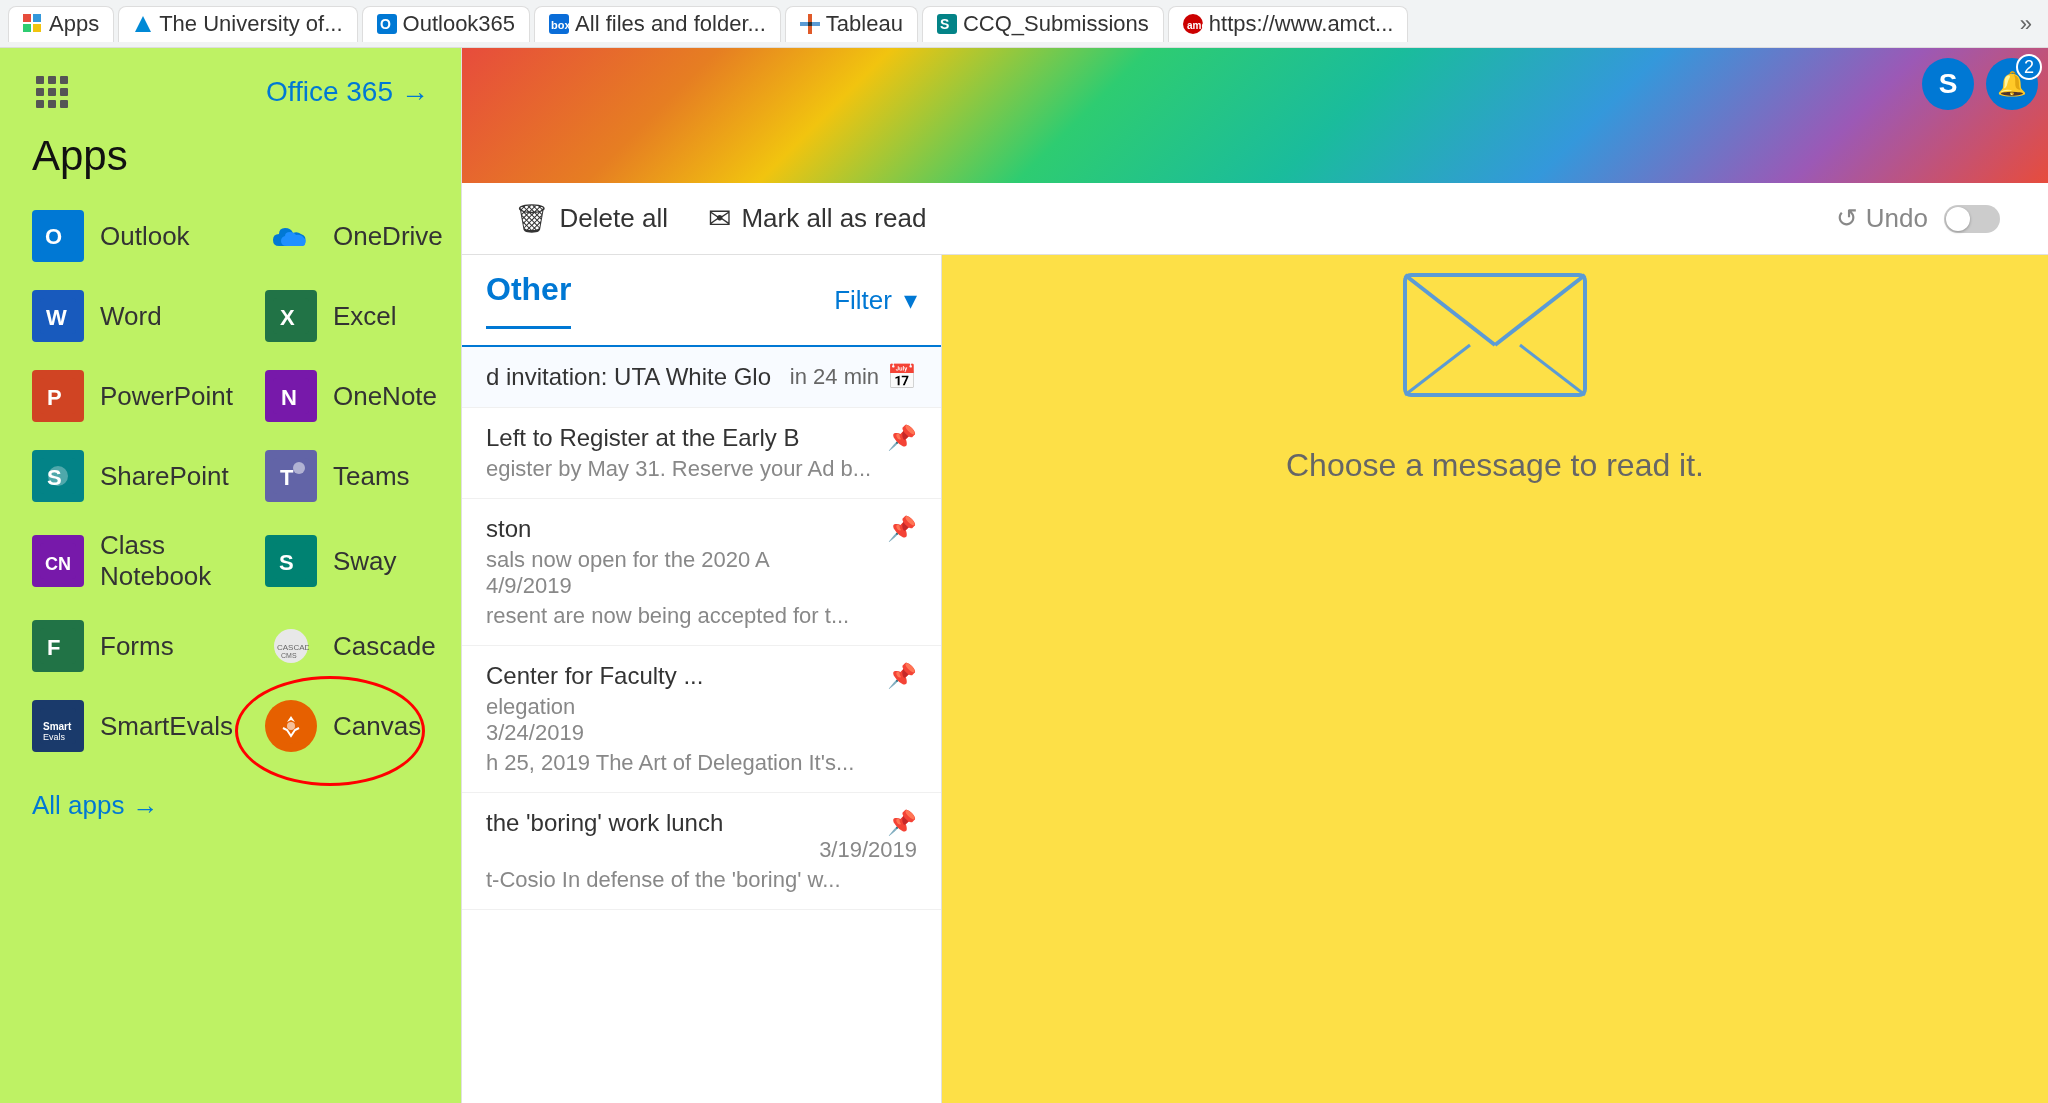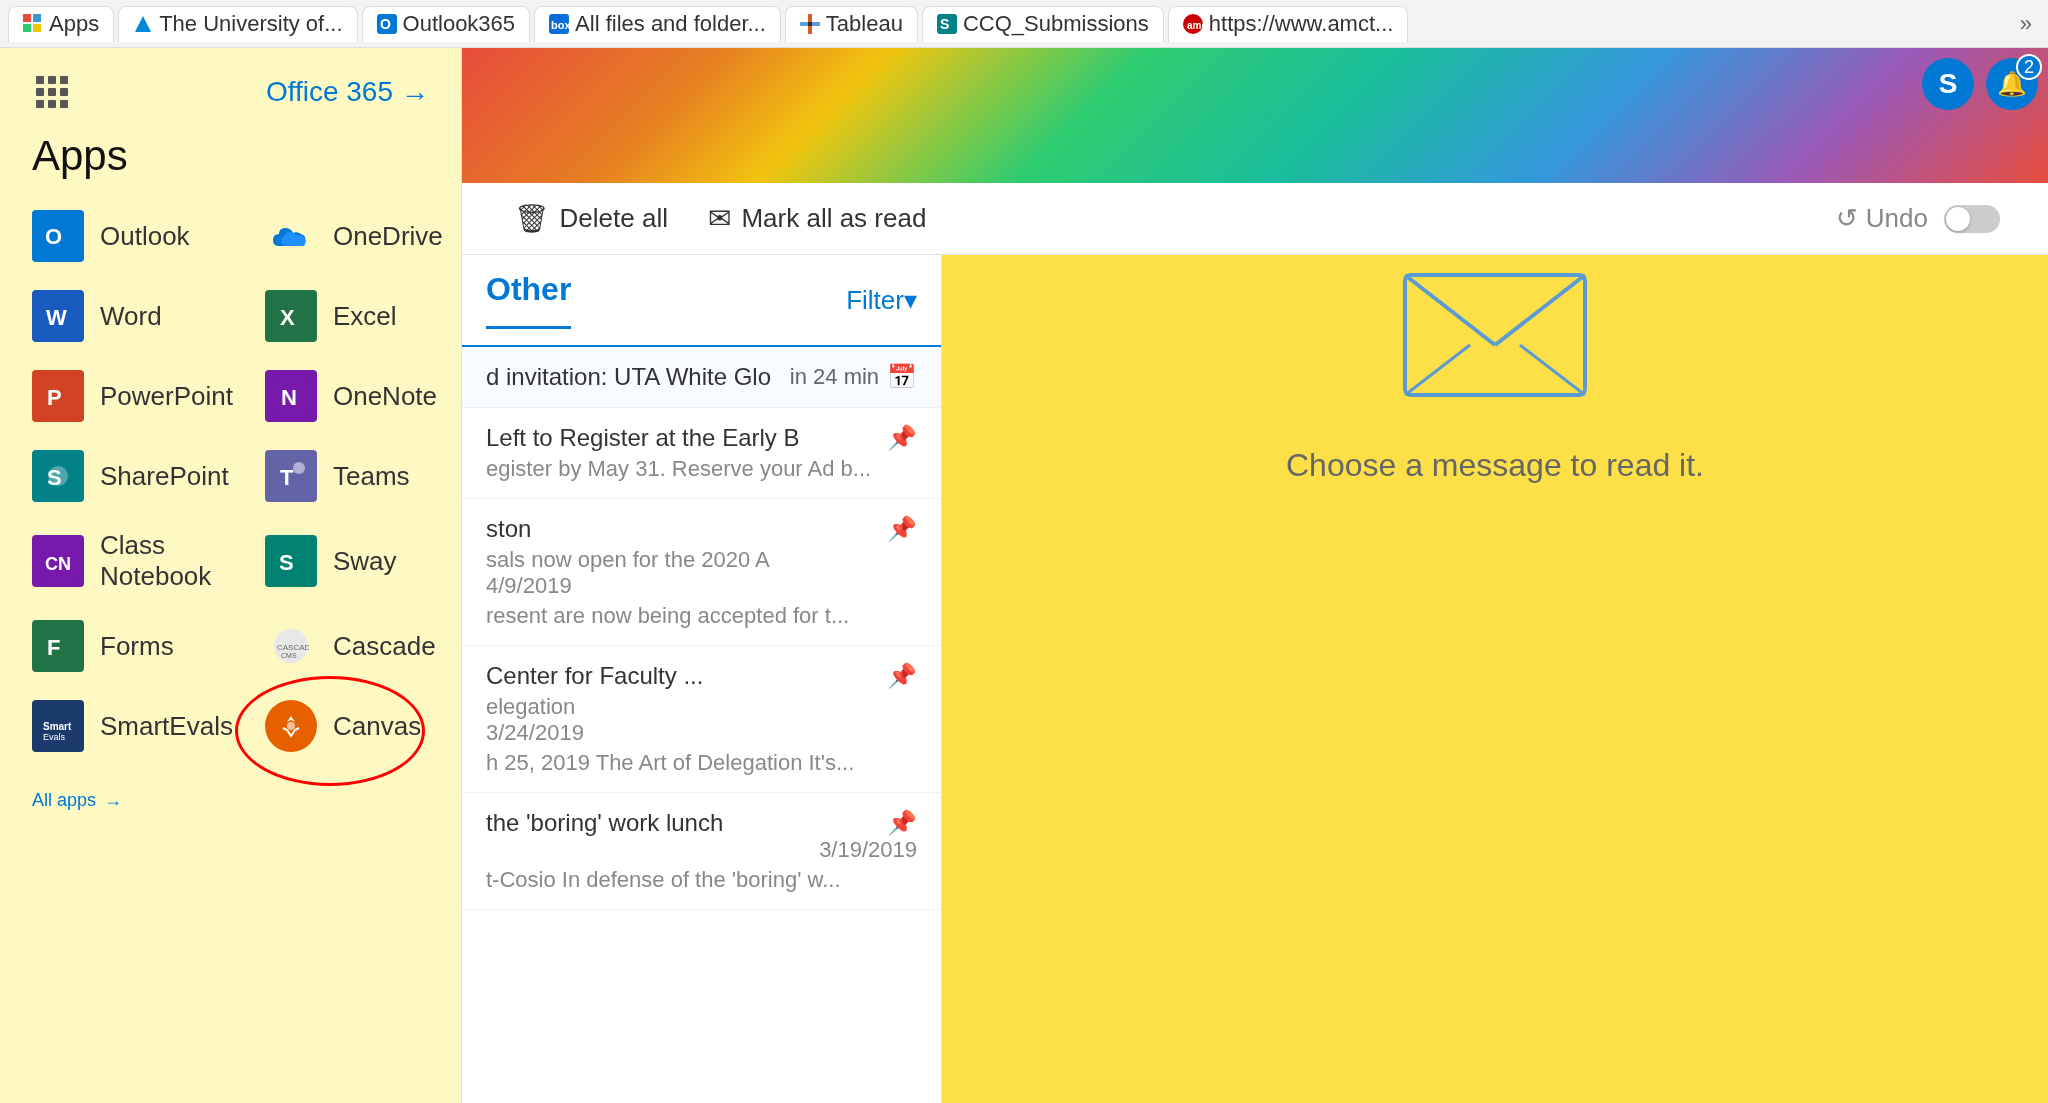--- a/index.html
+++ b/index.html
@@ -21,21 +21,21 @@
     }
     .browser-tab .tab-icon { width: 20px; height: 20px; display: flex; align-items: center; justify-content: center; }
     .tab-more { margin-left: auto; font-size: 22px; color: #666; padding: 4px 8px; }
 
     
     .main-layout { display: flex; height: calc(1103px - 48px); }
 
     
     .apps-panel {
       width: 462px; min-width: 462px;
-      background: #fef9c3;
+      background: #bef264;
       border-right: 1px solid #e0e0e0;
       padding: 0;
       display: flex; flex-direction: column;
       z-index: 10;
     }
 
     .apps-header {
       display: flex; align-items: center; justify-content: space-between;
       padding: 24px 32px 0 32px;
     }
@@ -89,21 +89,21 @@
     .canvas-circle {
       position: absolute;
       top: -10px; left: -14px;
       width: 190px; height: 110px;
       border: 3px solid red;
       border-radius: 50%;
       pointer-events: none;
     }
 
     .all-apps-link {
-      color: #0078d4; font-size: 18px; text-decoration: none;
+      color: #0078d4; font-size: 26px; text-decoration: none;
       padding: 16px 32px; display: flex; align-items: center; gap: 8px;
       margin-top: 8px;
     }
 
     
     .content-area {
       flex: 1; display: flex; flex-direction: column;
       background: #fff; overflow: hidden;
     }
 
@@ -154,21 +154,21 @@
 
     .mail-list-header {
       display: flex; align-items: center; justify-content: space-between;
       padding: 16px 24px; border-bottom: 2px solid #0078d4;
     }
     .mail-tab-other {
       font-size: 32px; color: #0078d4; font-weight: 600;
       border-bottom: 3px solid #0078d4; padding-bottom: 18px;
     }
     .mail-filter {
-      display: flex; align-items: center; gap: 0;
+      display: flex; align-items: center; gap: 12px;
       color: #0078d4; font-size: 26px; cursor: pointer;
     }
 
     .mail-items { overflow-y: auto; flex: 1; }
     .mail-item {
       padding: 16px 24px; border-bottom: 1px solid #f0f0f0;
       cursor: pointer; position: relative;
     }
     .mail-item-top { display: flex; justify-content: space-between; align-items: center; }
     .mail-item-subject { font-size: 24px; color: #333; font-weight: 500; flex: 1; padding-right: 12px; }

